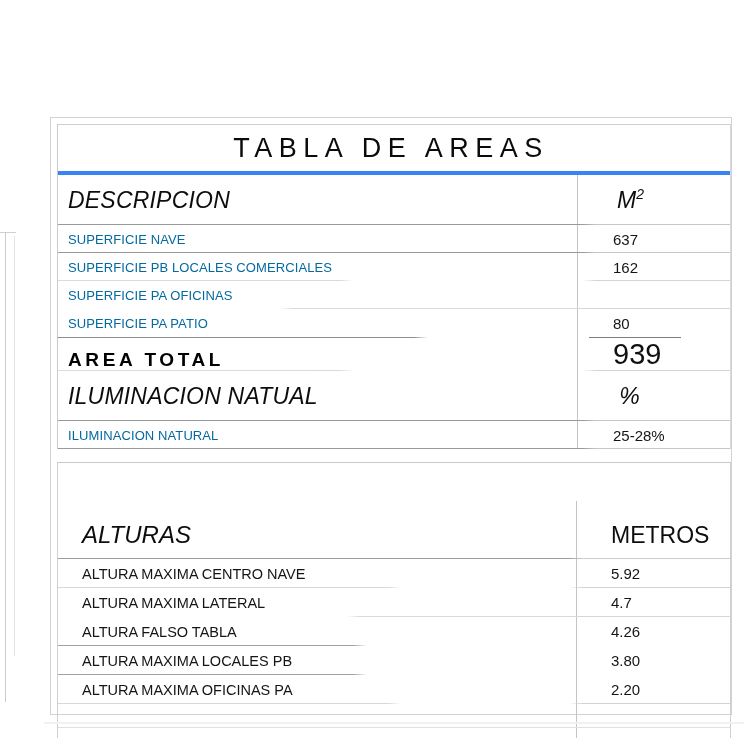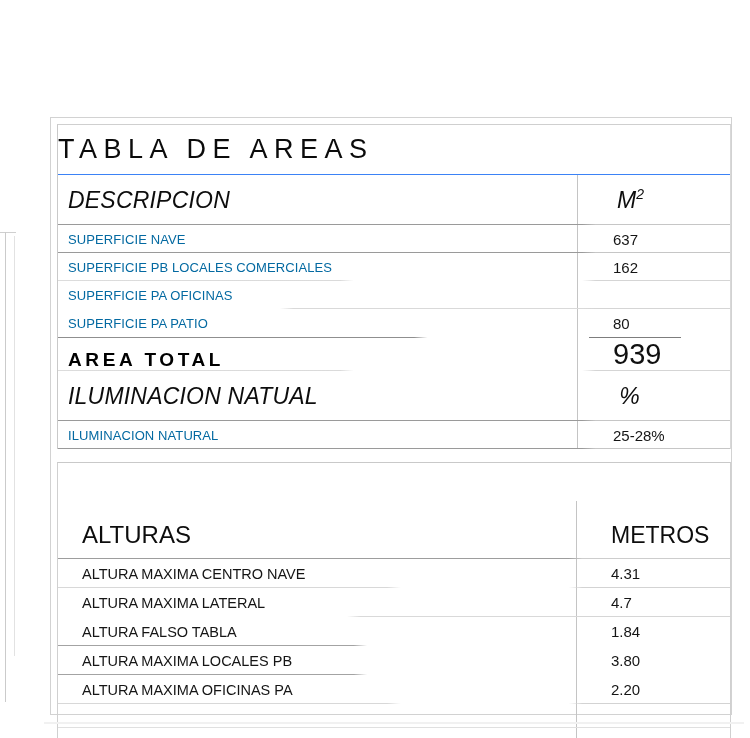--- a/index.html
+++ b/index.html
@@ -110,22 +110,22 @@
     box-sizing: border-box;
     padding-left: 36px;
     white-space: nowrap;
   }
 
   
   .title-row {
     height: 50px;
     display: flex;
     align-items: center;
-    justify-content: flex-start;
-    border-bottom: 1px solid #3b82f6;
+    justify-content: center;
+    border-bottom: 4px solid #3b82f6;
     box-sizing: border-box;
   }
   .title-text {
     font-size: 27px;
     letter-spacing: 6.5px;
     font-weight: 400;
     color: #0b0b0b;
     padding-right: 6px;
   }
 
@@ -248,20 +248,21 @@
   .spacer-tall { height: 48px; }
 
   .alt-head {
     height: 48px;
     align-items: center;
   }
   .alt-head .label {
     padding-left: 24px;
     font-size: 24px;
     color: #0d0d0d;
+    font-style: italic;
   }
   .alt-head .value {
     padding-left: 34px;
     font-size: 23px;
     color: #0d0d0d;
   }
   .alt-row { height: 29px; align-items: center; }
   .alt-row .label {
     padding-left: 24px;
     font-size: 14.5px;
@@ -387,33 +388,33 @@
       <div class="spacer-tall"></div>
 
       <div class="row alt-head">
         <div class="label">ALTURAS</div>
         <div class="value">METROS</div>
         <div class="sep alt-full" style="bottom:0;"></div>
       </div>
 
       <div class="row alt-row">
         <div class="label">ALTURA MAXIMA CENTRO NAVE</div>
-        <div class="value">4.31</div>
+        <div class="value">5.92</div>
         <div class="sep alt-part" style="bottom:0;"></div>
       </div>
 
       <div class="row alt-row">
         <div class="label">ALTURA MAXIMA LATERAL</div>
         <div class="value">4.7</div>
         <div class="sep alt-part3" style="bottom:0;"></div>
       </div>
 
       <div class="row alt-row">
         <div class="label">ALTURA FALSO TABLA</div>
-        <div class="value">1.84</div>
+        <div class="value">4.26</div>
         <div class="sep alt-part2" style="bottom:0;"></div>
       </div>
 
       <div class="row alt-row">
         <div class="label">ALTURA MAXIMA LOCALES PB</div>
         <div class="value">3.80</div>
         <div class="sep alt-part2" style="bottom:0;"></div>
       </div>
 
       <div class="row alt-row">

